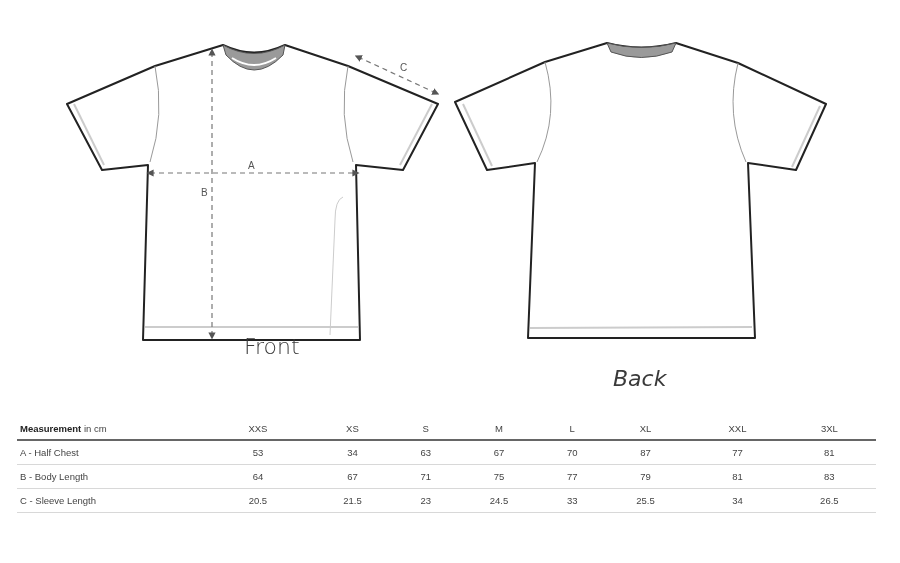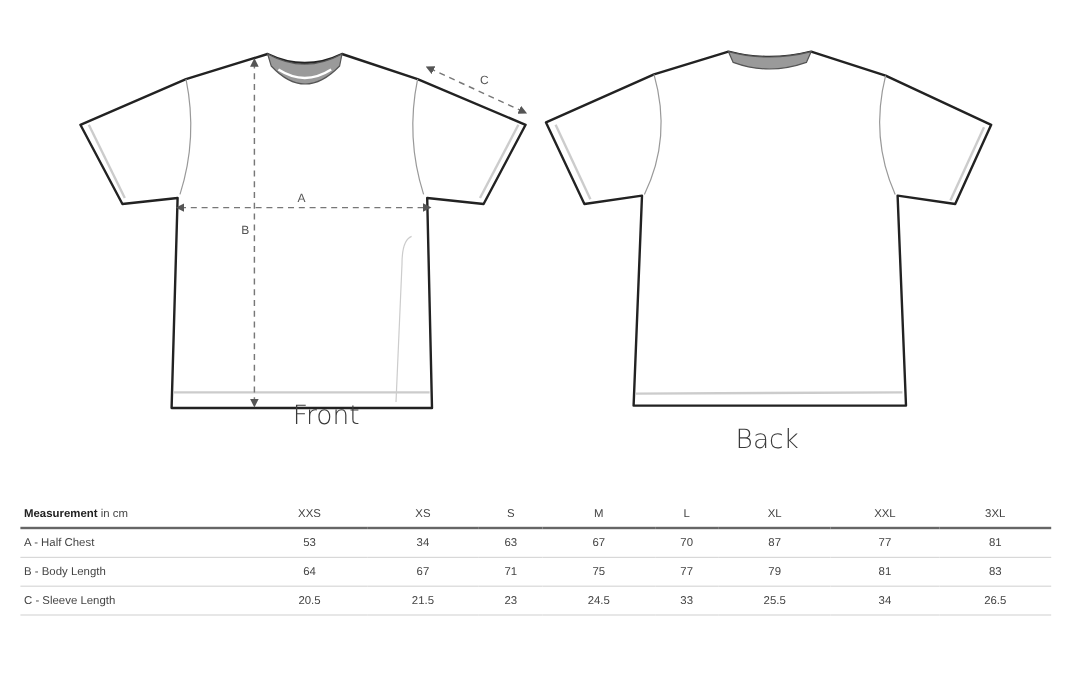--- a/index.html
+++ b/index.html
@@ -63,21 +63,21 @@
       <line x1="820" y1="106" x2="792" y2="167" stroke="#ccc" stroke-width="2"></line>
       <line x1="530" y1="328" x2="752" y2="327" stroke="#ccc" stroke-width="2"></line>
     </g>
   </svg>
 
   <span class="dim-label" style="left:248px; top:160px;">A</span>
   <span class="dim-label" style="left:201px; top:187px;">B</span>
   <span class="dim-label" style="left:400px; top:62px;">C</span>
 
   <span class="view-label" style="left:224px; top:334px;margin-left:20px;">Front</span>
-  <span class="view-label" style="left:613px; top:354px;">Back</span>
+  <span class="view-label" style="left:613px; top:366px;font-style:italic;">Back</span>
 </div>
 
 <table class="size">
   <thead>
     <tr>
       <th class="first"><b>Measurement</b><span> in cm</span></th>
       <th>XXS</th>
       <th>XS</th>
       <th>S</th>
       <th>M</th>

